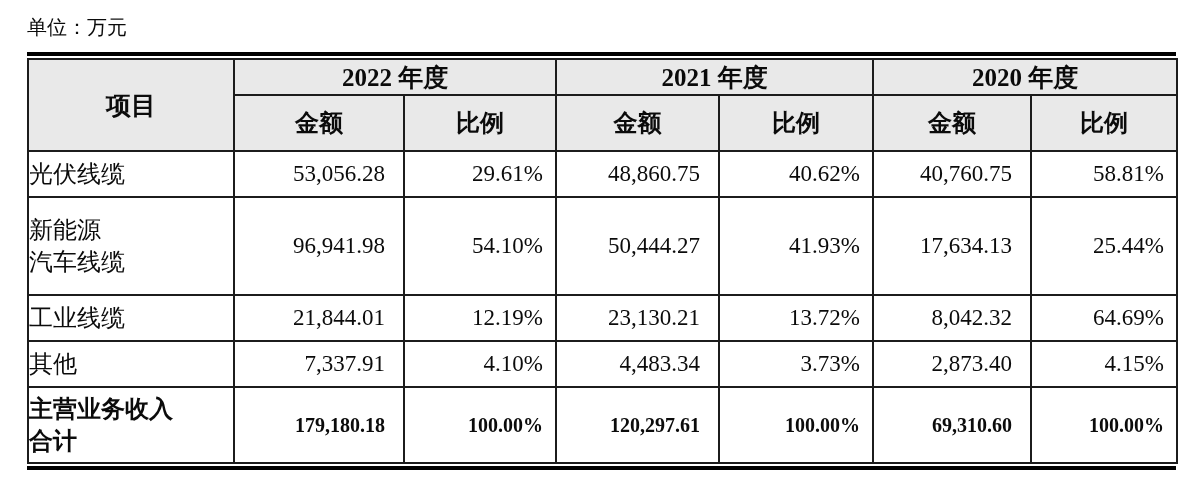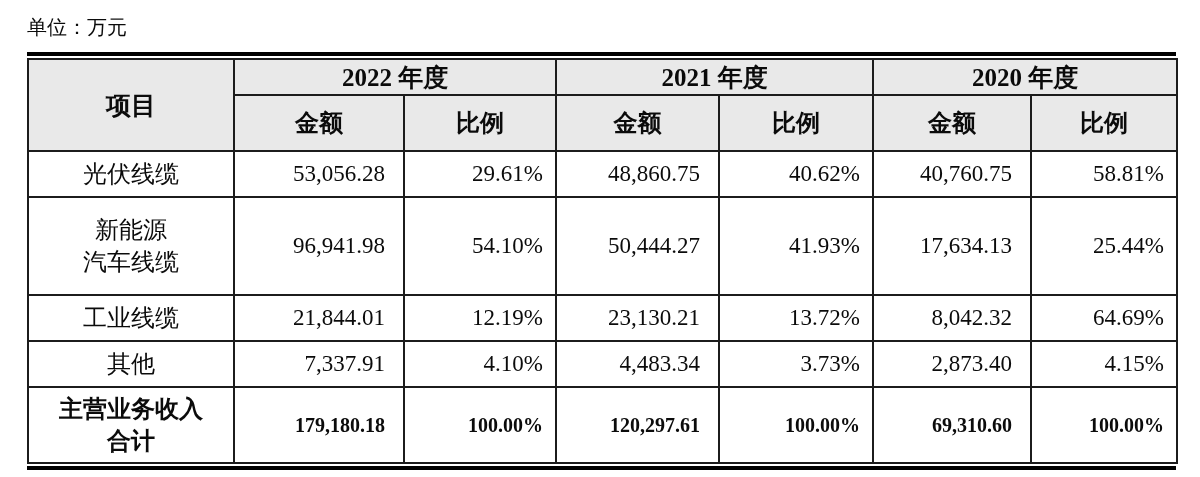--- a/index.html
+++ b/index.html
@@ -34,21 +34,21 @@
   }
   thead th { background: #e9e9e9; font-weight: bold; text-align: center; }
   tr.h-year { height: 36px; }
   tr.h-year th { font-size: 25px; }
   tr.h-sub { height: 56px; }
   tr.h-sub th { font-size: 24px; }
   tr.row-std { height: 46px; }
   tr.row-tall { height: 98px; }
   tr.row-total { height: 76px; }
   td.item {
-    text-align: center;
+    text-align: left;
     font-size: 24px;
     white-space: pre-line;
     line-height: 1.35;
   }
   td.amt { text-align: right; padding-right: 18px; font-size: 23px; padding-left: 36px; }
   td.pct { text-align: right; padding-right: 12px; font-size: 23px; padding-left: 33px; }
   tr.row-total td { font-weight: bold; }
   tr.row-total td.amt, tr.row-total td.pct { font-size: 20px; text-align: right; }
 </style>
 </head>

